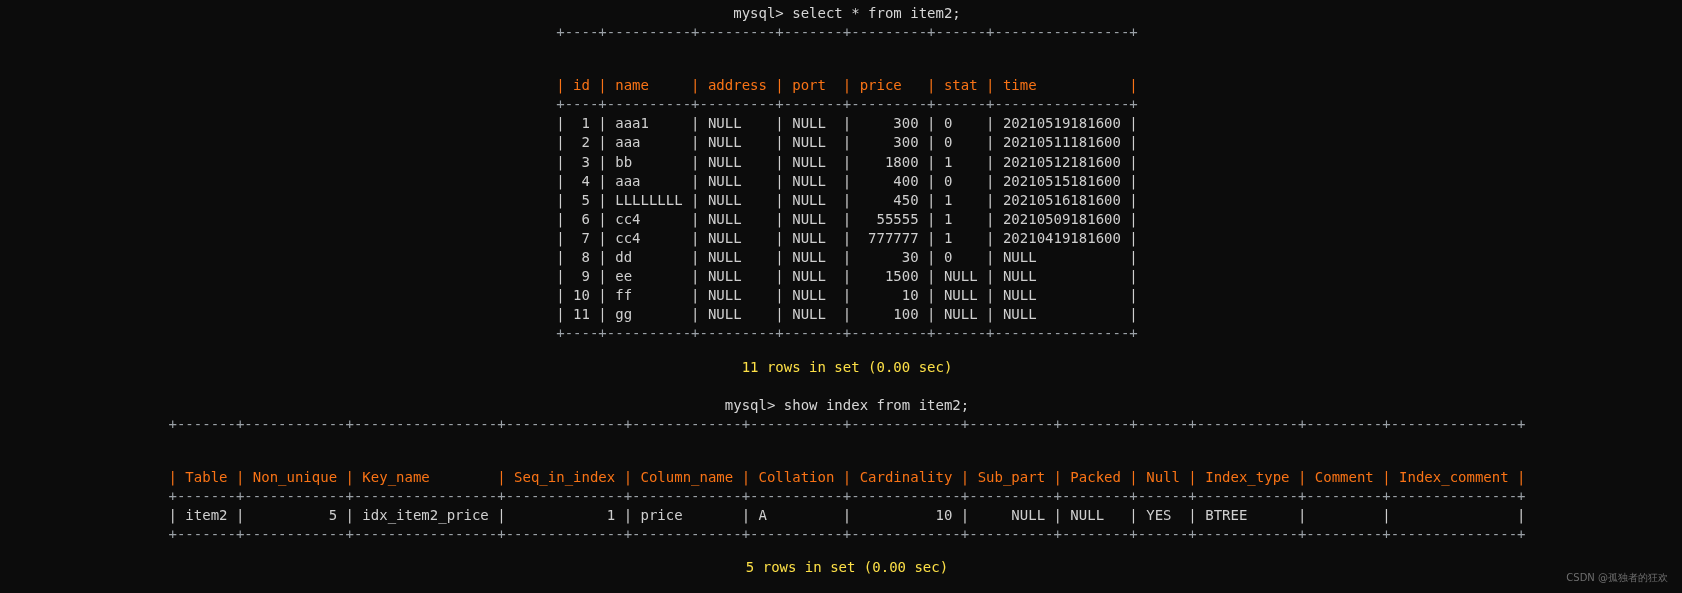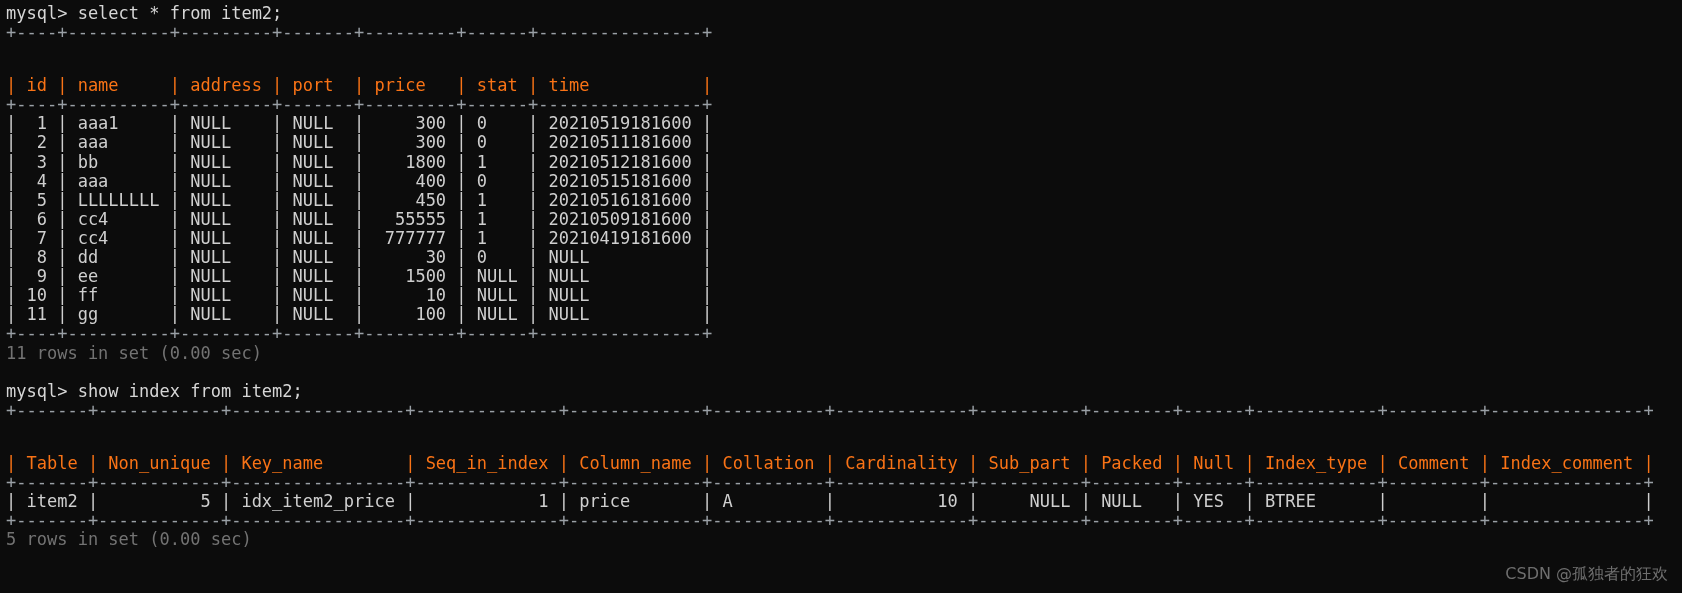--- a/index.html
+++ b/index.html
@@ -16,57 +16,59 @@
   #terminal {
     position: relative;
     width: 1682px;
     height: 593px;
     background: #0c0c0c;
     padding: 4px 0 0 0;
     box-sizing: border-box;
   }
   .line {
     font-family: "DejaVu Sans Mono", "Liberation Mono", monospace;
-    font-size: 17px;
+    font-size: 14px;
     line-height: 19.1px;
     color: #cfcfcf;
     white-space: pre;
     letter-spacing: 0px;
-    padding-left: 6px;
+    padding-left: 12px;
     height: 19.1px;
+    text-align: center;
   }
   .line.blank {
     color: transparent;
   }
   .prompt-line {
     color: #d6d6d6;
   }
   .rule {
     color: #9aa0a6;
   }
   .header-row {
     color: #f97316;
     margin-top: 34px;
   }
   .data-row {
     color: #cfcfcf;
   }
   .status-line {
-    color: #737373;
+    color: #fde047;
+    margin-top: 14px;
   }
   .cursor-line {
     color: #d6d6d6;
     margin-top: 36px;
   }
   #watermark {
     position: absolute;
     right: 14px;
     bottom: 8px;
     font-family: "DejaVu Sans", "Liberation Sans", sans-serif;
-    font-size: 16px;
+    font-size: 10px;
     color: #6e6e6e;
     white-space: pre;
   }
 </style>
 </head>
 <body>
 
 <div id="terminal">
 
   <div class="line prompt-line">mysql&gt; select * from item2;</div>

